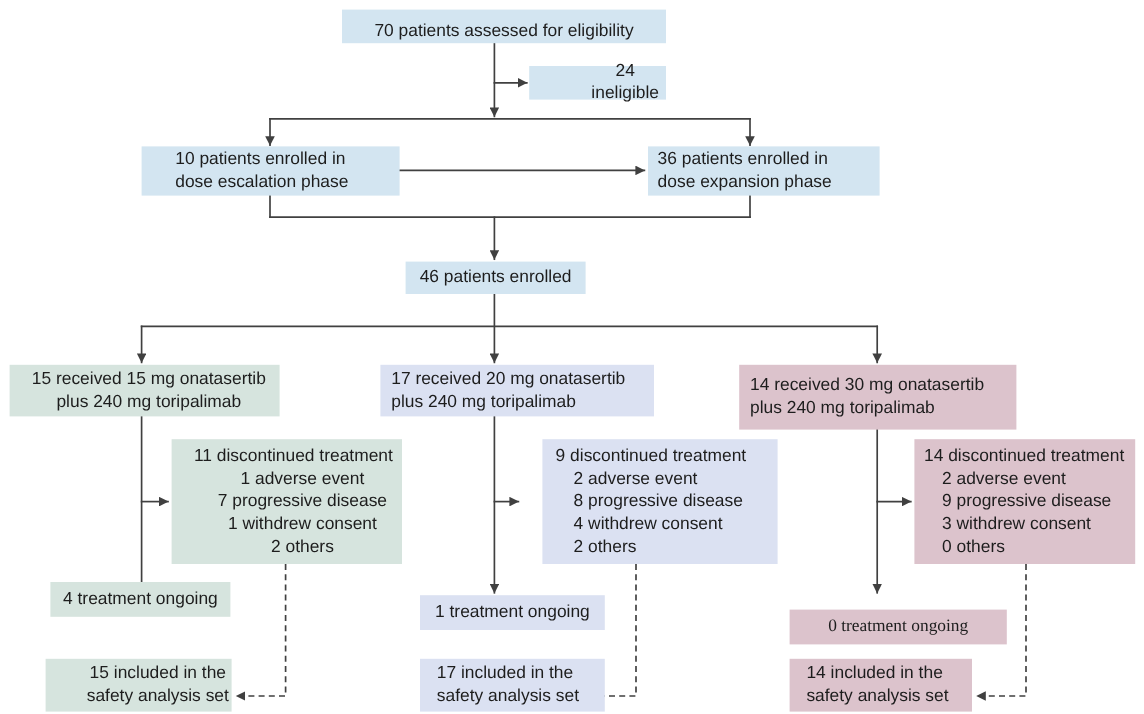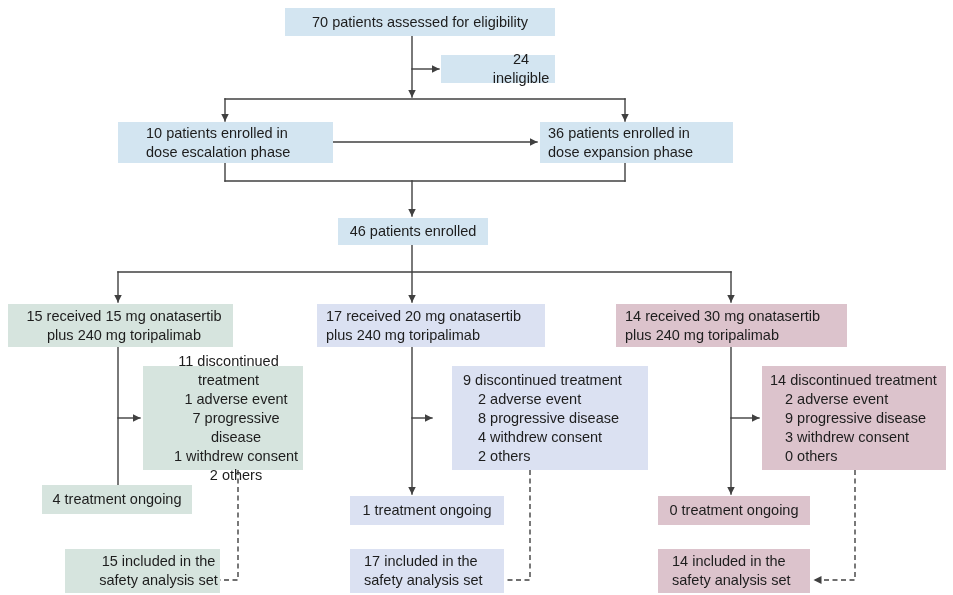--- a/index.html
+++ b/index.html
@@ -61,21 +61,21 @@
     <line x1="412" y1="418" x2="432" y2="418" marker-end="url(#arrow)"></line>
 
     <line x1="731" y1="347" x2="731" y2="494" marker-end="url(#arrow)"></line>
     <line x1="731" y1="418" x2="759" y2="418" marker-end="url(#arrow)"></line>
 
     <polyline class="dashed" points="238,470 238,580 197,580" marker-end="url(#arrow)"></polyline>
     <polyline class="dashed" points="530,470 530,580 491,580" marker-end="url(#arrow)"></polyline>
     <polyline class="dashed" points="855,470 855,580 814,580" marker-end="url(#arrow)"></polyline>
   </svg>
 
-  <div class="node c-blue center" style="left:285px;top:8px;width:270px;height:28px;">
+  <div class="node c-blue center" style="left:285px;top:8px;width:270px;height:28px;justify-content:flex-end;">
     <span>70 patients assessed for eligibility</span>
   </div>
 
   <div class="node c-blue center" style="left:441px;top:55px;width:114px;height:28px;padding-left:46px;">
     <span>24 ineligible</span>
   </div>
 
   <div class="node c-blue" style="left:118px;top:122px;width:215px;height:41px;padding-left:28px;">
     <span>10 patients enrolled in</span>
     <span>dose escalation phase</span>
@@ -93,26 +93,26 @@
   <div class="node c-green" style="left:8px;top:304px;width:225px;height:43px;padding-left:7px;">
     <span>15 received 15 mg onatasertib</span>
     <span>plus 240 mg toripalimab</span>
   </div>
 
   <div class="node c-lavender" style="left:300px;top:304px;width:228px;height:43px;padding-left:9px;">
     <span>17 received 20 mg onatasertib</span>
     <span>plus 240 mg toripalimab</span>
   </div>
 
-  <div class="node c-pink" style="left:616px;top:304px;width:231px;height:43px;padding-left:9px;">
+  <div class="node c-pink" style="left:616px;top:304px;width:231px;height:54px;padding-left:9px;">
     <span>14 received 30 mg onatasertib</span>
     <span>plus 240 mg toripalimab</span>
   </div>
 
-  <div class="node c-green" style="left:143px;top:366px;width:160px;height:104px;padding-left:11px;">
+  <div class="node c-green" style="left:143px;top:366px;width:192px;height:104px;padding-left:11px;">
     <span>11 discontinued treatment</span>
     <span class="indent">1 adverse event</span>
     <span class="indent">7 progressive disease</span>
     <span class="indent">1 withdrew consent</span>
     <span class="indent">2 others</span>
   </div>
 
   <div class="node c-lavender" style="left:435px;top:366px;width:196px;height:104px;padding-left:11px;">
     <span>9 discontinued treatment</span>
     <span class="indent">2 adverse event</span>
@@ -130,25 +130,25 @@
   </div>
 
   <div class="node c-green center" style="left:42px;top:485px;width:150px;height:29px;">
     <span>4 treatment ongoing</span>
   </div>
 
   <div class="node c-lavender center" style="left:333px;top:496px;width:154px;height:29px;">
     <span>1 treatment ongoing</span>
   </div>
 
-  <div class="node c-pink center" style="left:658px;top:496px;width:152px;height:29px;">
+  <div class="node c-pink center" style="left:658px;top:508px;width:181px;height:29px;font-family:Liberation Serif, serif;">
     <span>0 treatment ongoing</span>
   </div>
 
-  <div class="node c-green" style="left:38px;top:549px;width:155px;height:44px;padding-left:32px;margin-left:27px;">
+  <div class="node c-green" style="left:38px;top:549px;width:155px;height:44px;padding-left:32px;">
     <span>15 included in the</span>
     <span>safety analysis set</span>
   </div>
 
   <div class="node c-lavender" style="left:333px;top:549px;width:154px;height:44px;padding-left:14px;">
     <span>17 included in the</span>
     <span>safety analysis set</span>
   </div>
 
   <div class="node c-pink" style="left:658px;top:549px;width:152px;height:44px;padding-left:14px;">

